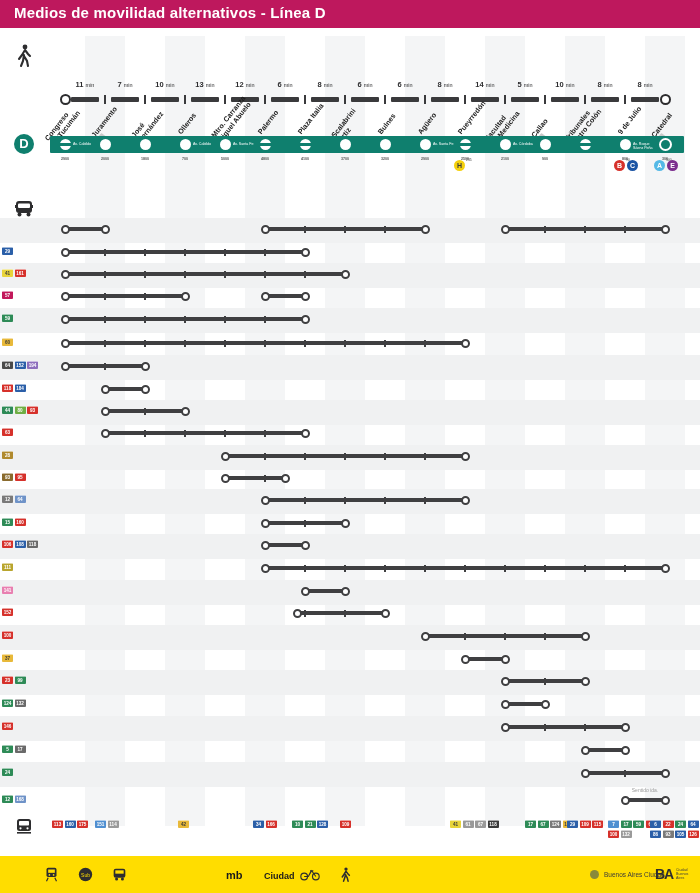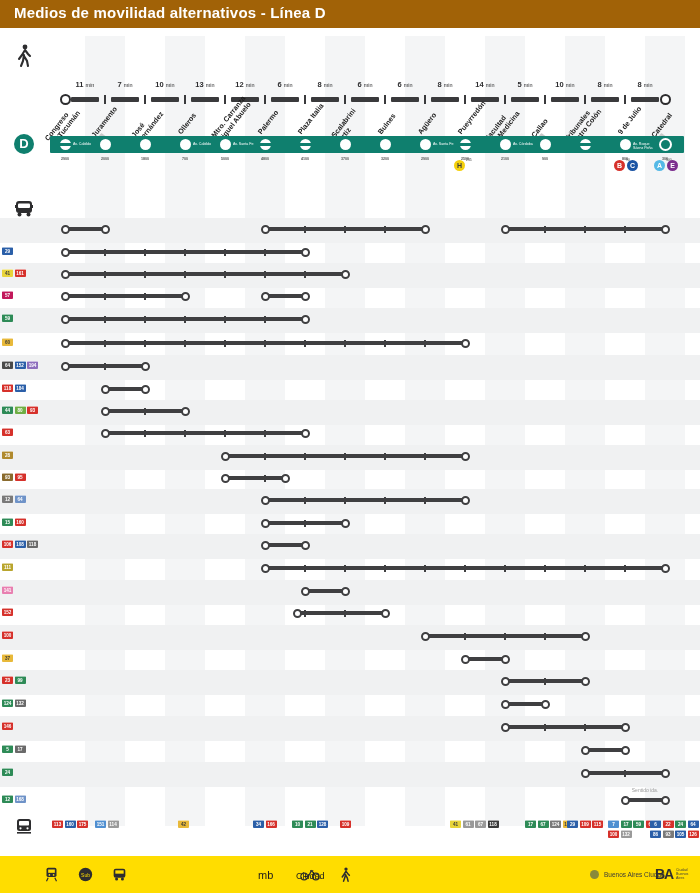--- a/index.html
+++ b/index.html
@@ -8,21 +8,21 @@
     width: 700px; height: 893px;
     background: #ffffff;
     font-family: "Liberation Sans", sans-serif;
     overflow: hidden;
   }
   #page { position: relative; width: 700px; height: 893px; background:#fff; }
 
   
   .titlebar {
     position: absolute; left:0; top:0; width:700px; height:28px;
-    background:#a16207;
+    background:#be185d;
   }
   .titlebar .ttl {
     position:absolute; left:14px; top:4px;
     color:#ffffff; font-size:15px; font-weight:bold; letter-spacing:.2px;
     white-space:nowrap;
   }
 
   
   .layer { position:absolute; left:0; top:0; width:700px; height:893px; pointer-events:none; }
 
@@ -117,23 +117,22 @@
 
   .busicon { position:absolute; left:14px; top:200px; width:20px; height:18px; }
   .subicon { position:absolute; left:14px; top:818px; width:20px; height:18px; }
 
   
   .footer {
     position:absolute; left:0; top:856px; width:700px; height:37px; background:#ffdd00;
   }
   .f-ico { position:absolute; top:867px; }
   .f-txt {
-    position:absolute; top:870px; font-size:9px; font-weight:normal; color:#1b1b1b;
+    position:absolute; top:870px; font-size:9px; font-weight:bold; color:#1b1b1b;
     white-space:nowrap;
-    margin-left:32px;
   }
   .ba-txt { position:absolute; top:871px; font-size:6.5px; color:#3a3a3a; white-space:nowrap; }
   .ba-logo {
     position:absolute; top:866px; font-size:14px; font-weight:bold; color:#2d2d2f;
     letter-spacing:-1px;
   }
   .ba-sub { position:absolute; top:868px; font-size:3.6px; color:#3a3a3a; line-height:4.2px; }
 </style>
 </head>
 <body>

